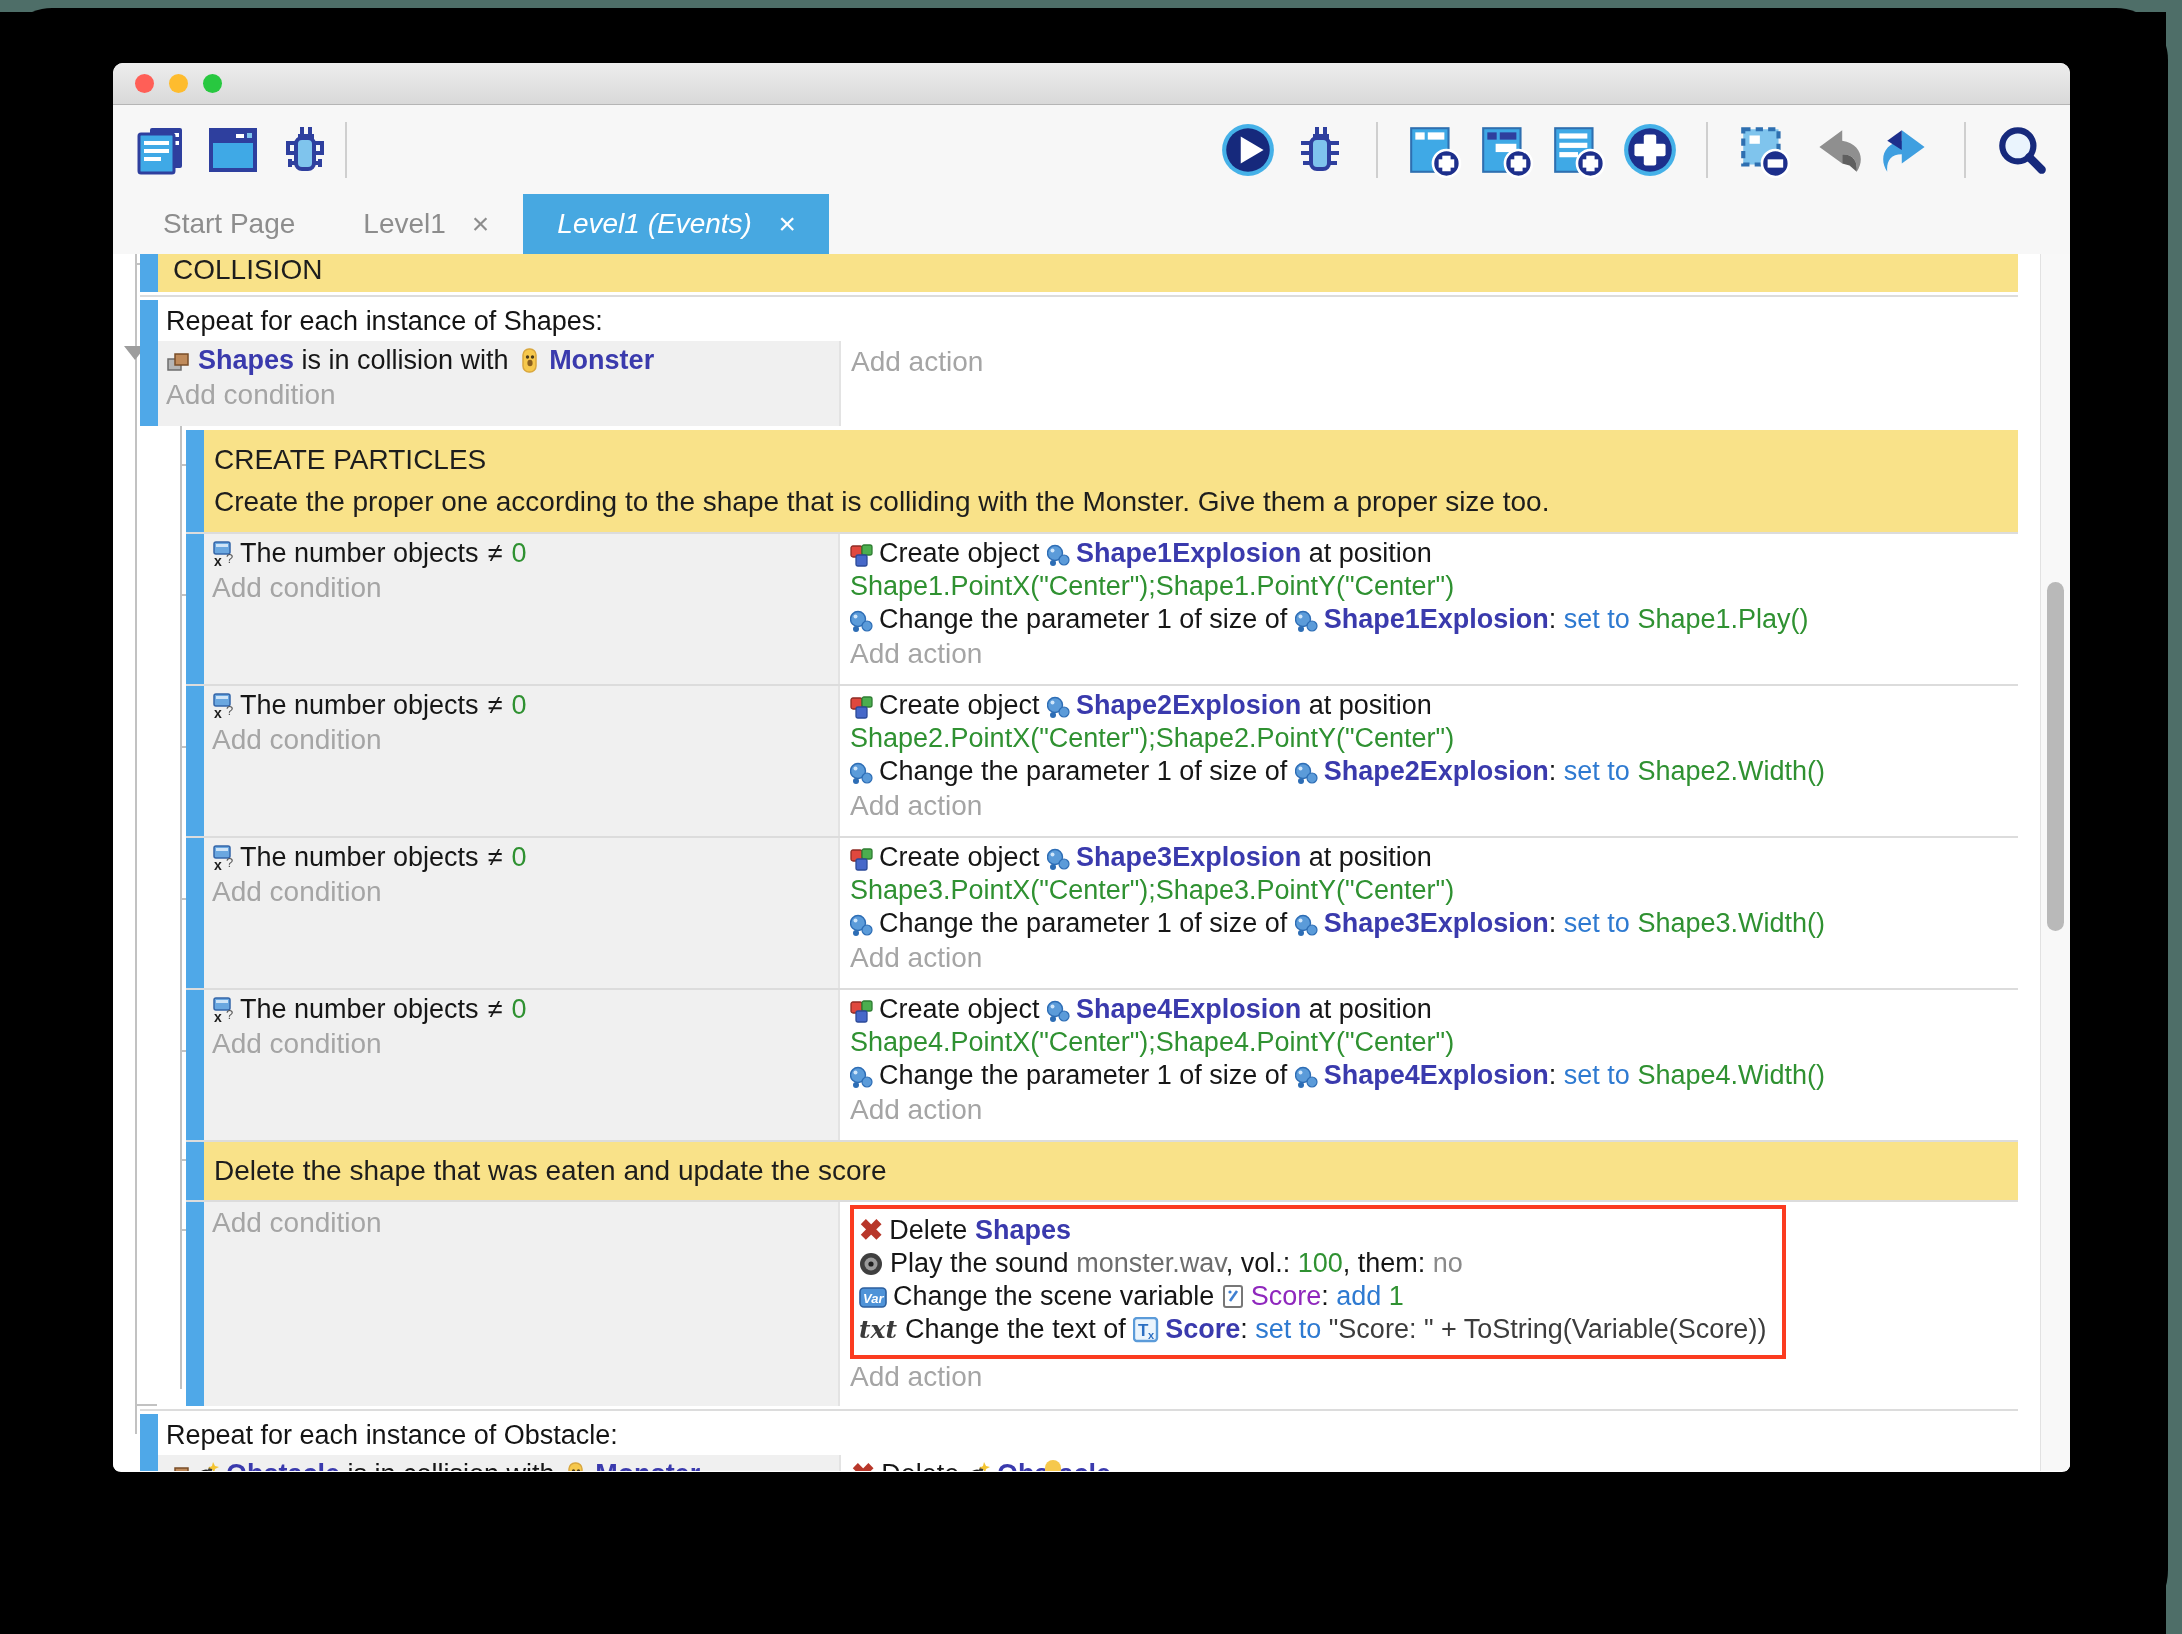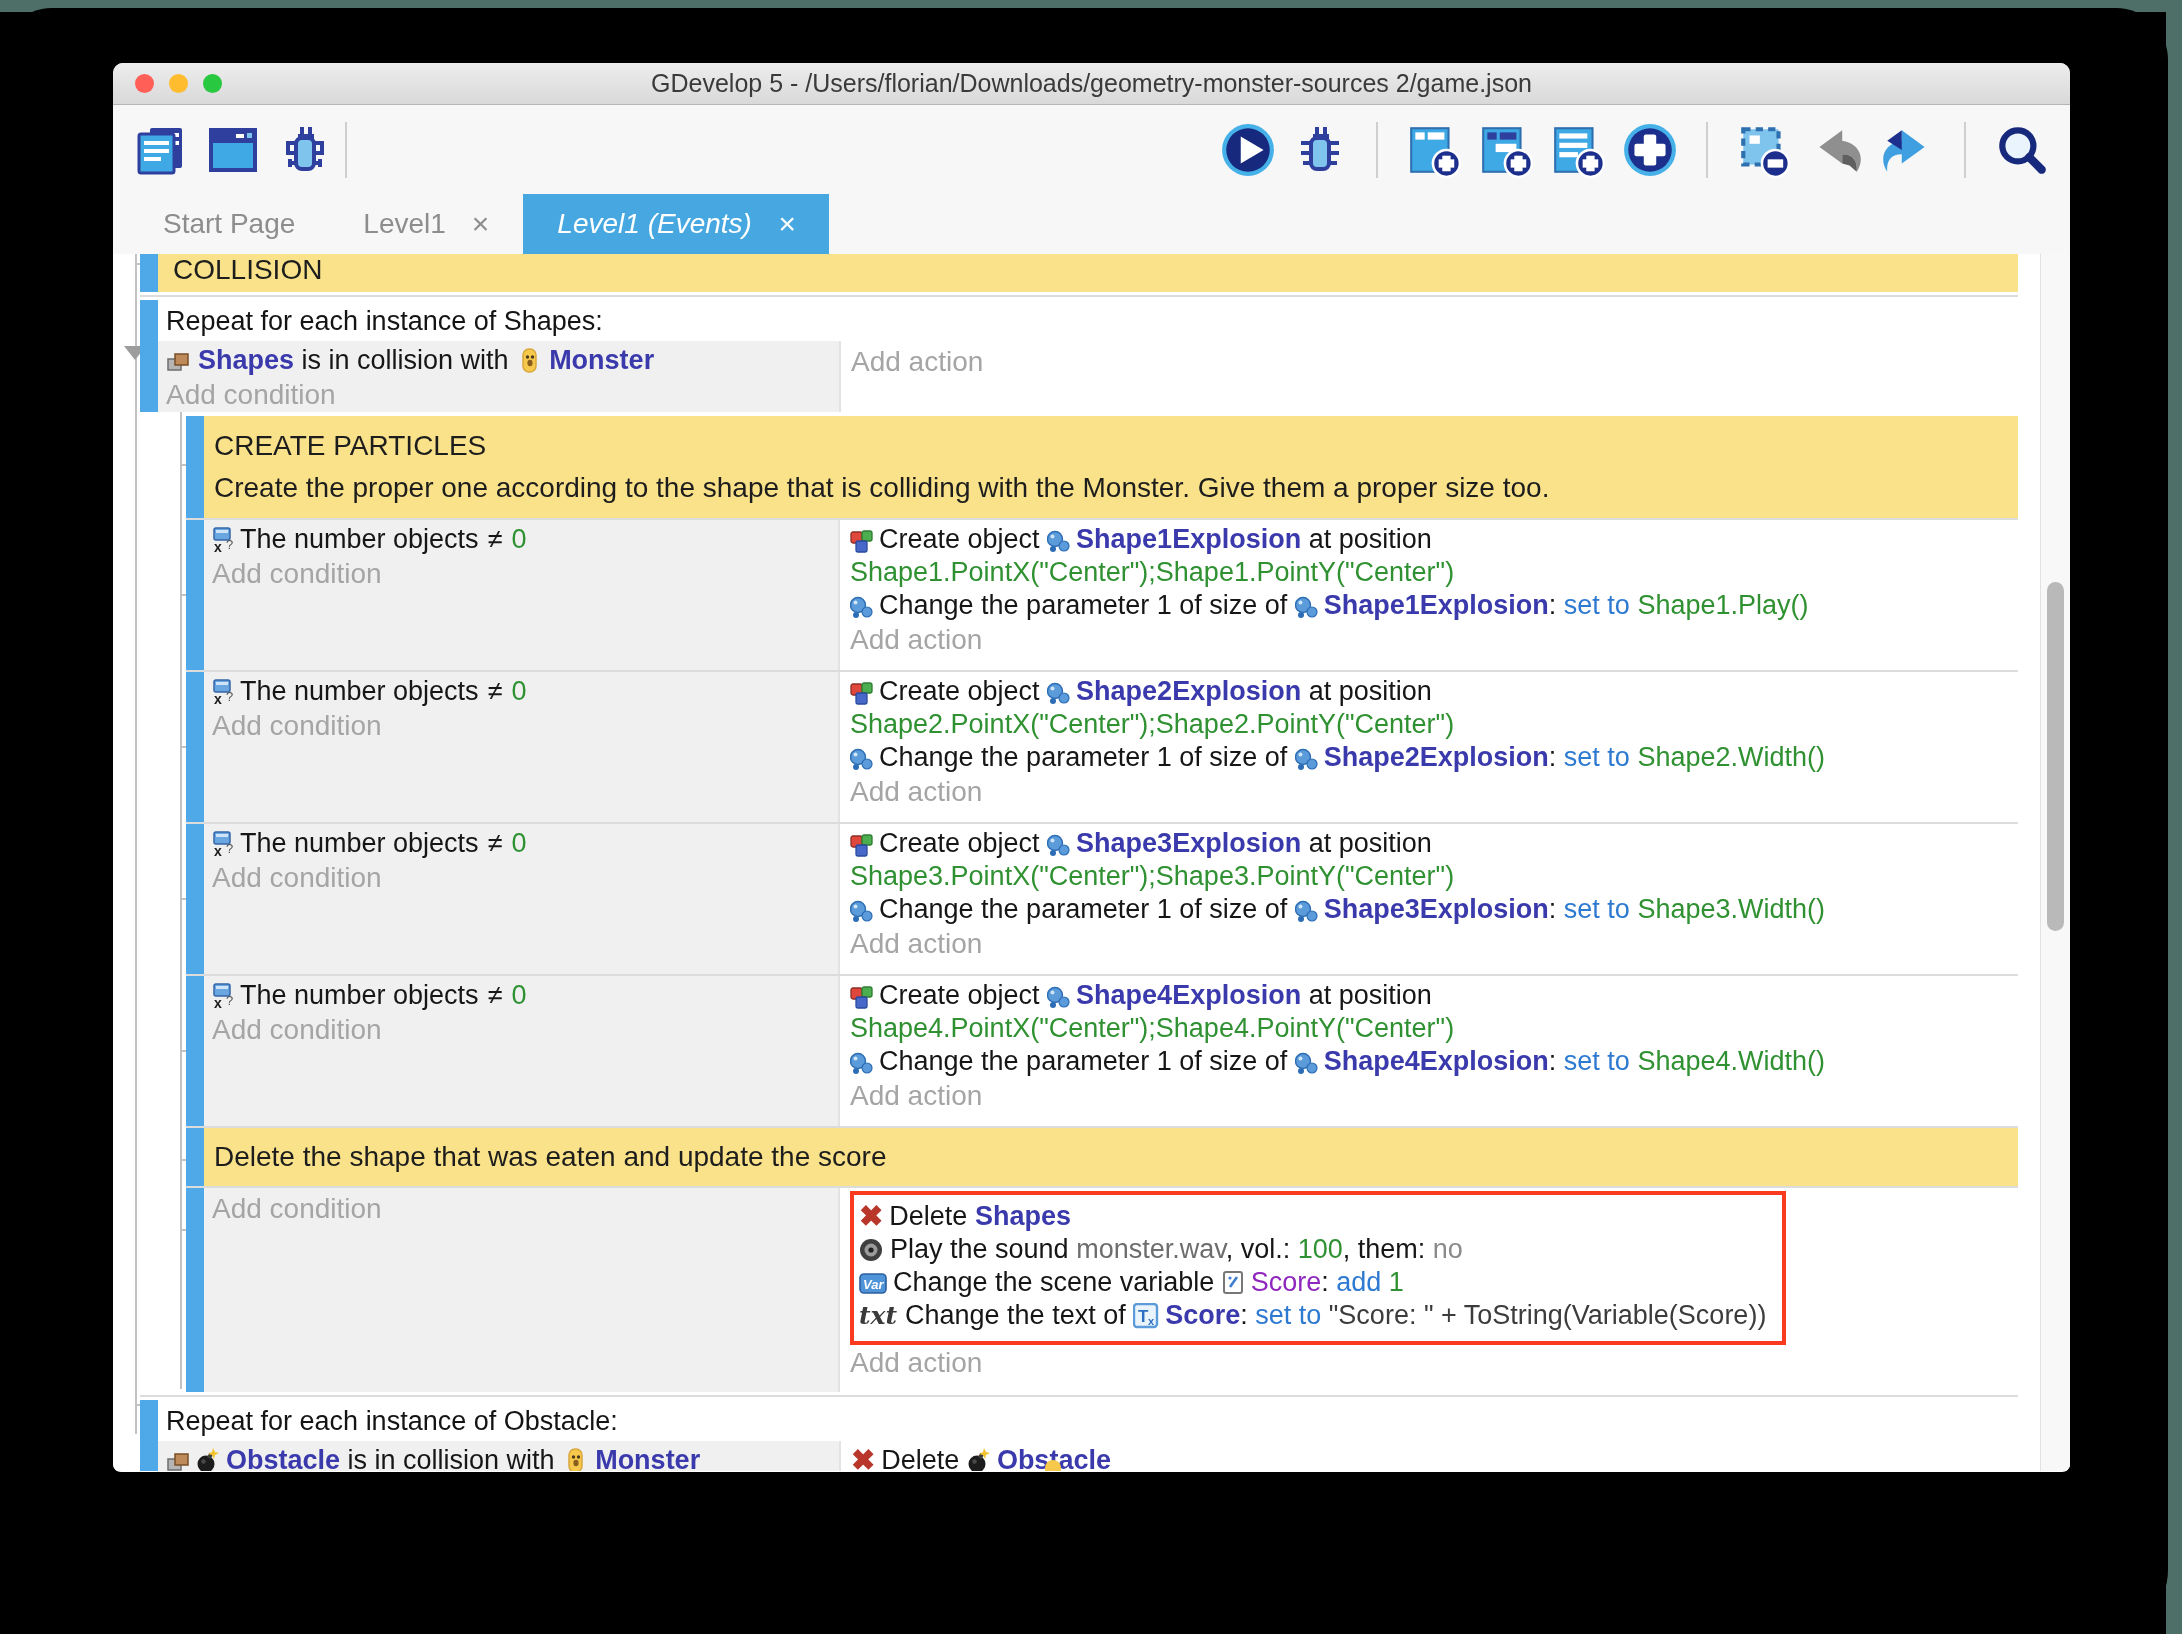--- a/index.html
+++ b/index.html
@@ -53,21 +53,21 @@
 
   .comment { background:#f9e289; }
   .comment.clip { height:38px; padding:0 0 0 15px; font-size:28px; color:#1d1d1d; overflow:hidden; }
   .comment.two { padding:13px 8px 13px 10px; }
   .comment .ctitle, .comment .cdesc { font-size:28px; color:#1d1d1d; line-height:34px; }
   .comment .cdesc { margin-top:8px; }
   .comment.one { padding:12px 0 12px 10px; font-size:28px; color:#1d1d1d; line-height:34px; }
 
   .evt-header { background:#fff; font-size:27px; color:#141414; padding:5px 0 3px 8px; line-height:33px; }
   .row { display:flex; align-items:stretch; }
-  .cond { flex:none; background:#f0f0f0; border-right:2px solid #e3e3e3; padding:3px 0 0 8px; }
+  .cond { flex:none; background:#f0f0f0; border-right:2px solid #e3e3e3; padding:3px 0 14px 8px; }
   .cond.w1 { width:683px; }
   .cond.w2 { width:636px; }
   .act { flex:1; background:#fff; padding:3px 0 8px 10px; }
 
   .line { font-size:27px; line-height:33px; color:#161616; white-space:pre-wrap; }
   .muted { color:#a5a5a5; font-size:28px; line-height:35px; }
   .obj { color:#3a3aad; font-weight:bold; }
   .kw { color:#2e7ad1; }
   .green { color:#2f9131; }
   .purple { color:#8f27bd; }
@@ -151,21 +151,20 @@
 <div class="shadow"></div>
 
 <div class="window">
 
   <div class="titlebar">
     <div class="lights">
       <span class="light" style="background:#ff5f57"></span>
       <span class="light" style="background:#febc2e"></span>
       <span class="light" style="background:#28c840"></span>
     </div>
-    <div class="title">GDevelop 5 - /Users/florian/Downloads/geometry-monster-sources 2/game.json</div>
   </div>
 
   <div class="toolbar">
     <div class="tbgrp">
       <div class="tbtn">
         <svg width="54" height="54" viewBox="0 0 54 54">
           <rect x="16" y="5" width="32" height="40" rx="2" fill="#2e3f9e"></rect>
           <rect x="38" y="10" width="7" height="4" fill="#fff"></rect>
             <rect x="38" y="18" width="7" height="4" fill="#fff"></rect>
           <rect x="5" y="11" width="35" height="39" rx="2" fill="#3fa9e6" stroke="#2e3f9e" stroke-width="3"></rect>

